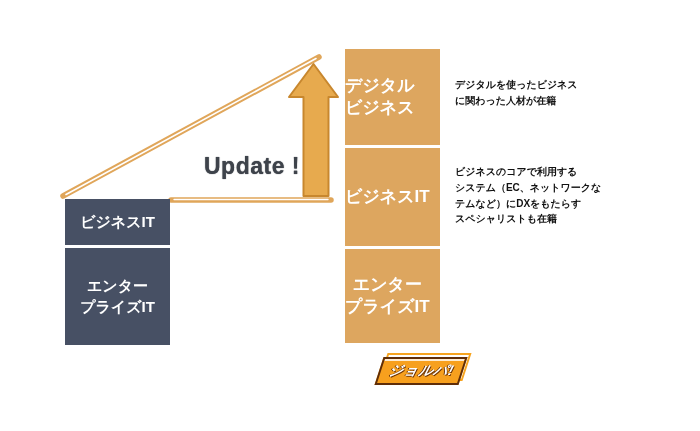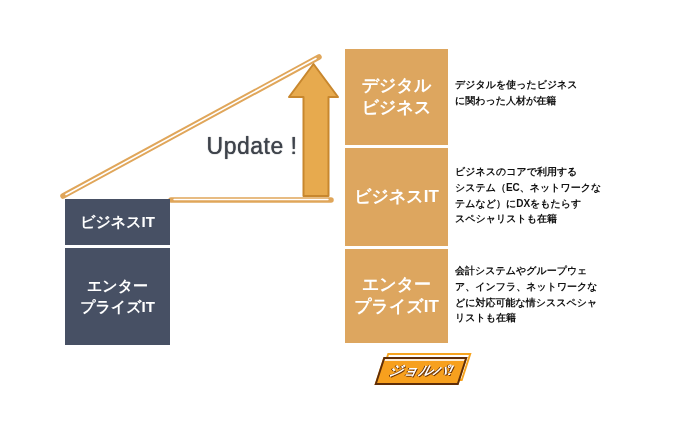--- a/index.html
+++ b/index.html
@@ -18,41 +18,41 @@
   }
   #dark1{top:199px;height:46px;}
   #dark2{top:248px;height:97px;}
 
   
   .panel-bg{position:absolute;background:#ffffff;}
   #white1{left:338px;top:43px;width:282px;height:102px;}
   #white2{left:338px;top:145px;width:314px;height:207px;}
 
   .orange-box{
-    position:absolute;left:345px;width:103px;background:#DDA65F;
-    display:flex;align-items:center;justify-content:center;
+    position:absolute;left:345px;width:95px;background:#DDA65F;
+    display:flex;align-items:center;justify-content:flex-start;
     color:#fff;font-weight:700;font-size:17px;text-align:center;
     line-height:1.28;white-space:pre-line;
   }
   #orow1{top:49px;height:96px;}
   #orow2{top:148px;height:98px;}
   #orow3{top:249px;height:94px;}
 
   .desc{
     position:absolute;left:455px;width:200px;color:#121212;
     font-weight:700;font-size:10px;line-height:15.8px;white-space:pre-line;
   }
   #desc1{top:77px;}
   #desc2{top:164px;}
   #desc3{top:263px;}
 
   
   #update-label{
-    position:absolute;left:194px;top:133px;width:116px;text-align:center;
-    font-size:23px;font-weight:400;color:#3E434B;letter-spacing:.5px;
+    position:absolute;left:194px;top:153px;width:116px;text-align:center;
+    font-size:23px;font-weight:700;color:#3E434B;letter-spacing:.5px;
     text-shadow:0 0 1px #2c3037;
   }
 
   
   #logo{position:absolute;left:379px;top:357px;width:84px;height:28px;}
   #logo .back{
     position:absolute;left:4px;top:-4px;width:100%;height:100%;
     transform:skewX(-18deg);background:#fff;border:2px solid #F7A41F;box-sizing:border-box;
   }
   #logo .front{
@@ -105,24 +105,20 @@
     <span>エンター
 プライズIT</span>
   </div>
 
   <div class="desc" id="desc1">デジタルを使ったビジネス
 に関わった人材が在籍</div>
   <div class="desc" id="desc2">ビジネスのコアで利用する
 システム（EC、ネットワークな
 テムなど）にDXをもたらす
 スペシャリストも在籍</div>
-  <div class="desc" id="desc3">会計システムやグループウェ
-ア、インフラ、ネットワークな
-どに対応可能な情シススペシャ
-リストも在籍</div>
 
   <div id="logo">
     <div class="back"></div>
     <div class="front">
       <span class="logo-text">ジョルパ!</span>
     </div>
   </div>
 
 </div>
 

